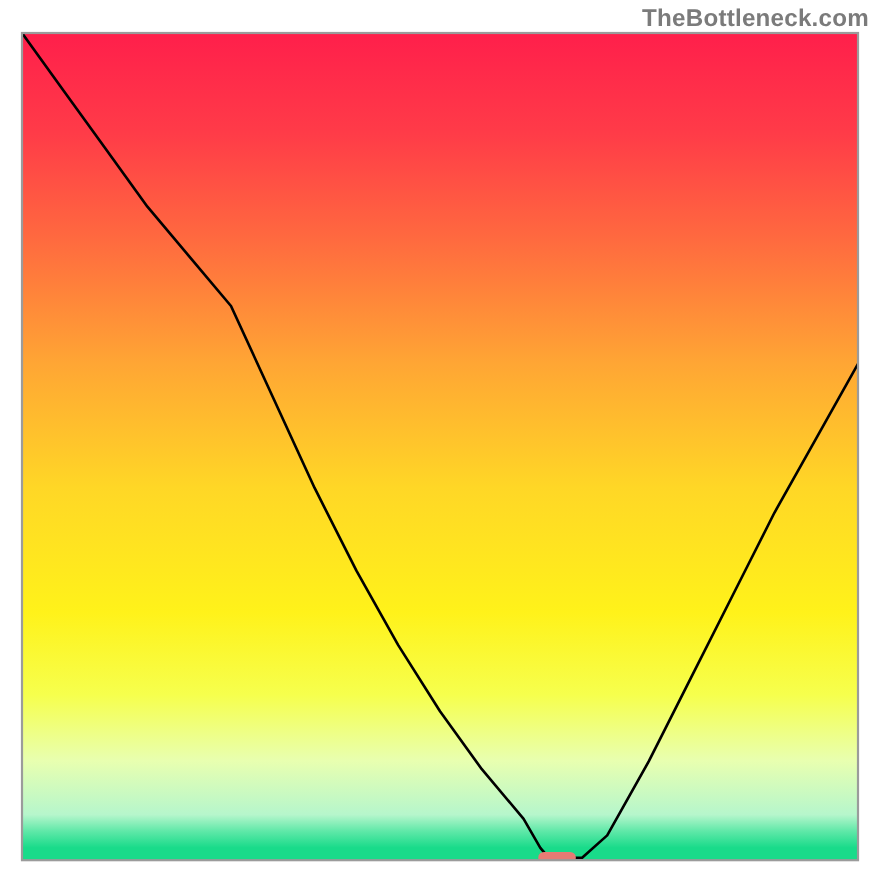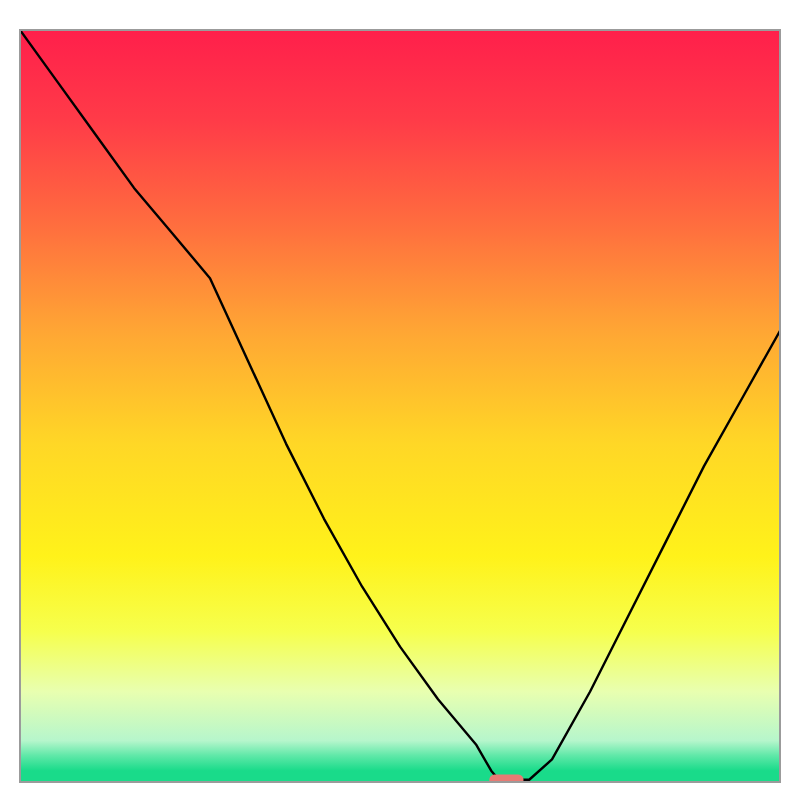--- a/index.html
+++ b/index.html
@@ -60,13 +60,14 @@
 
     <g id="plot-group" clip-path="url(#plot-clip)">
       <rect id="bg-rect" x="20" y="30" width="760" height="752" fill="url(#bg-grad)"></rect>
       <path id="curve-path" fill="none" stroke="#000000" stroke-width="2.4" stroke-linejoin="round" stroke-linecap="round" d="M20.00 30.00 L58.00 82.64 L96.00 135.28 L134.00 187.92 L172.00 233.04 L210.00 278.16 L248.00 360.88 L286.00 443.60 L324.00 518.80 L362.00 586.48 L400.00 646.64 L438.00 699.28 L476.00 744.40 L491.20 770.72 L498.80 779.74 L514.00 779.74 L529.20 779.74 L552.00 759.44 L590.00 691.76 L628.00 616.56 L666.00 541.36 L704.00 466.16 L742.00 398.48 L780.00 330.80"></path>
       <rect id="marker-rect" rx="5.26" ry="5.26" x="489.30" y="774.48" width="34.20" height="10.53" fill="#e77b74"></rect>
     </g>
 
     <rect id="plot-border" x="20" y="30" width="760" height="752" fill="none" stroke="#9b9b9b" stroke-width="2"></rect>
   </svg>
 
+  <div class="watermark">TheBottleneck.com</div>
 </div>
 
 </body></html>

